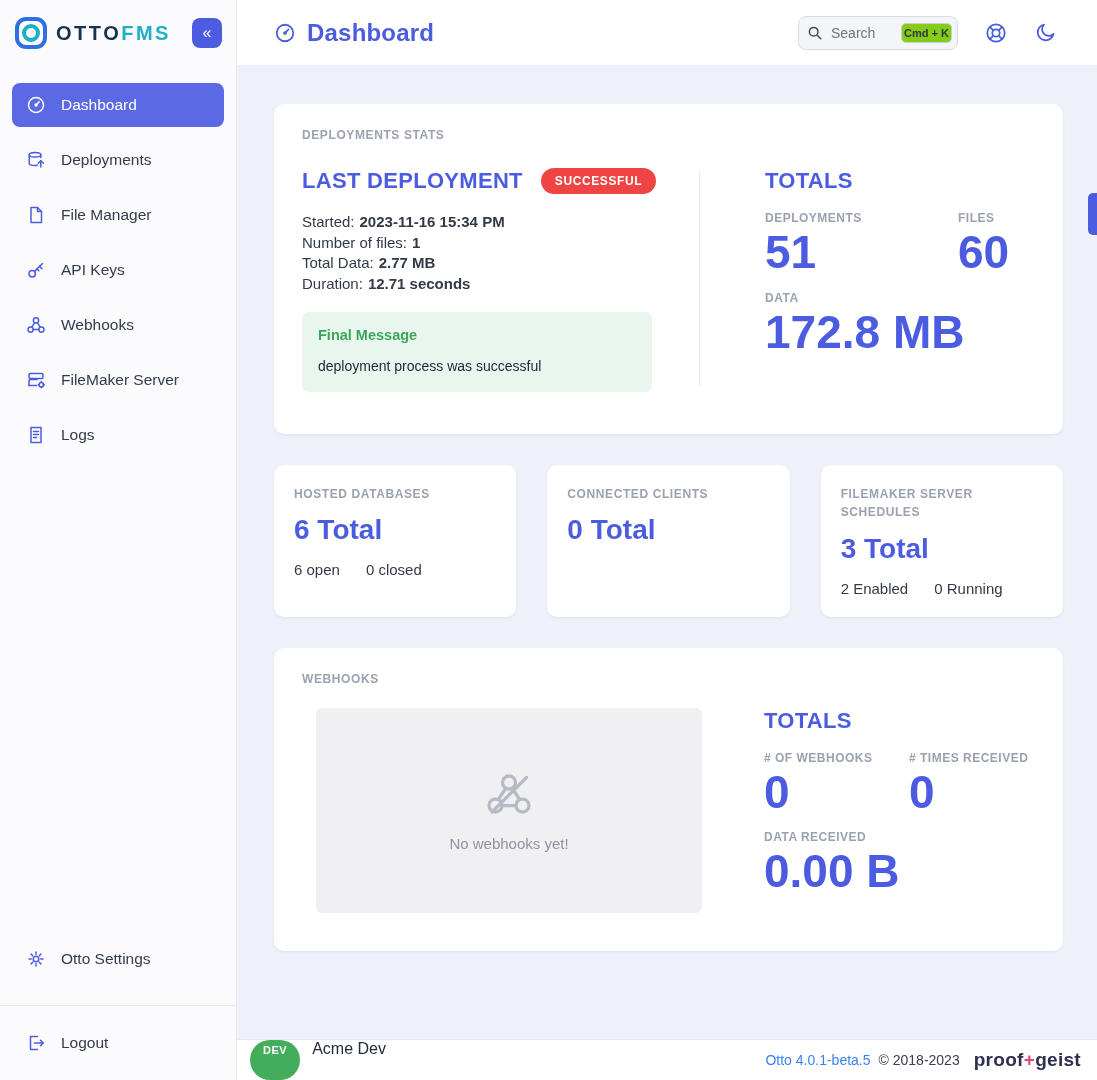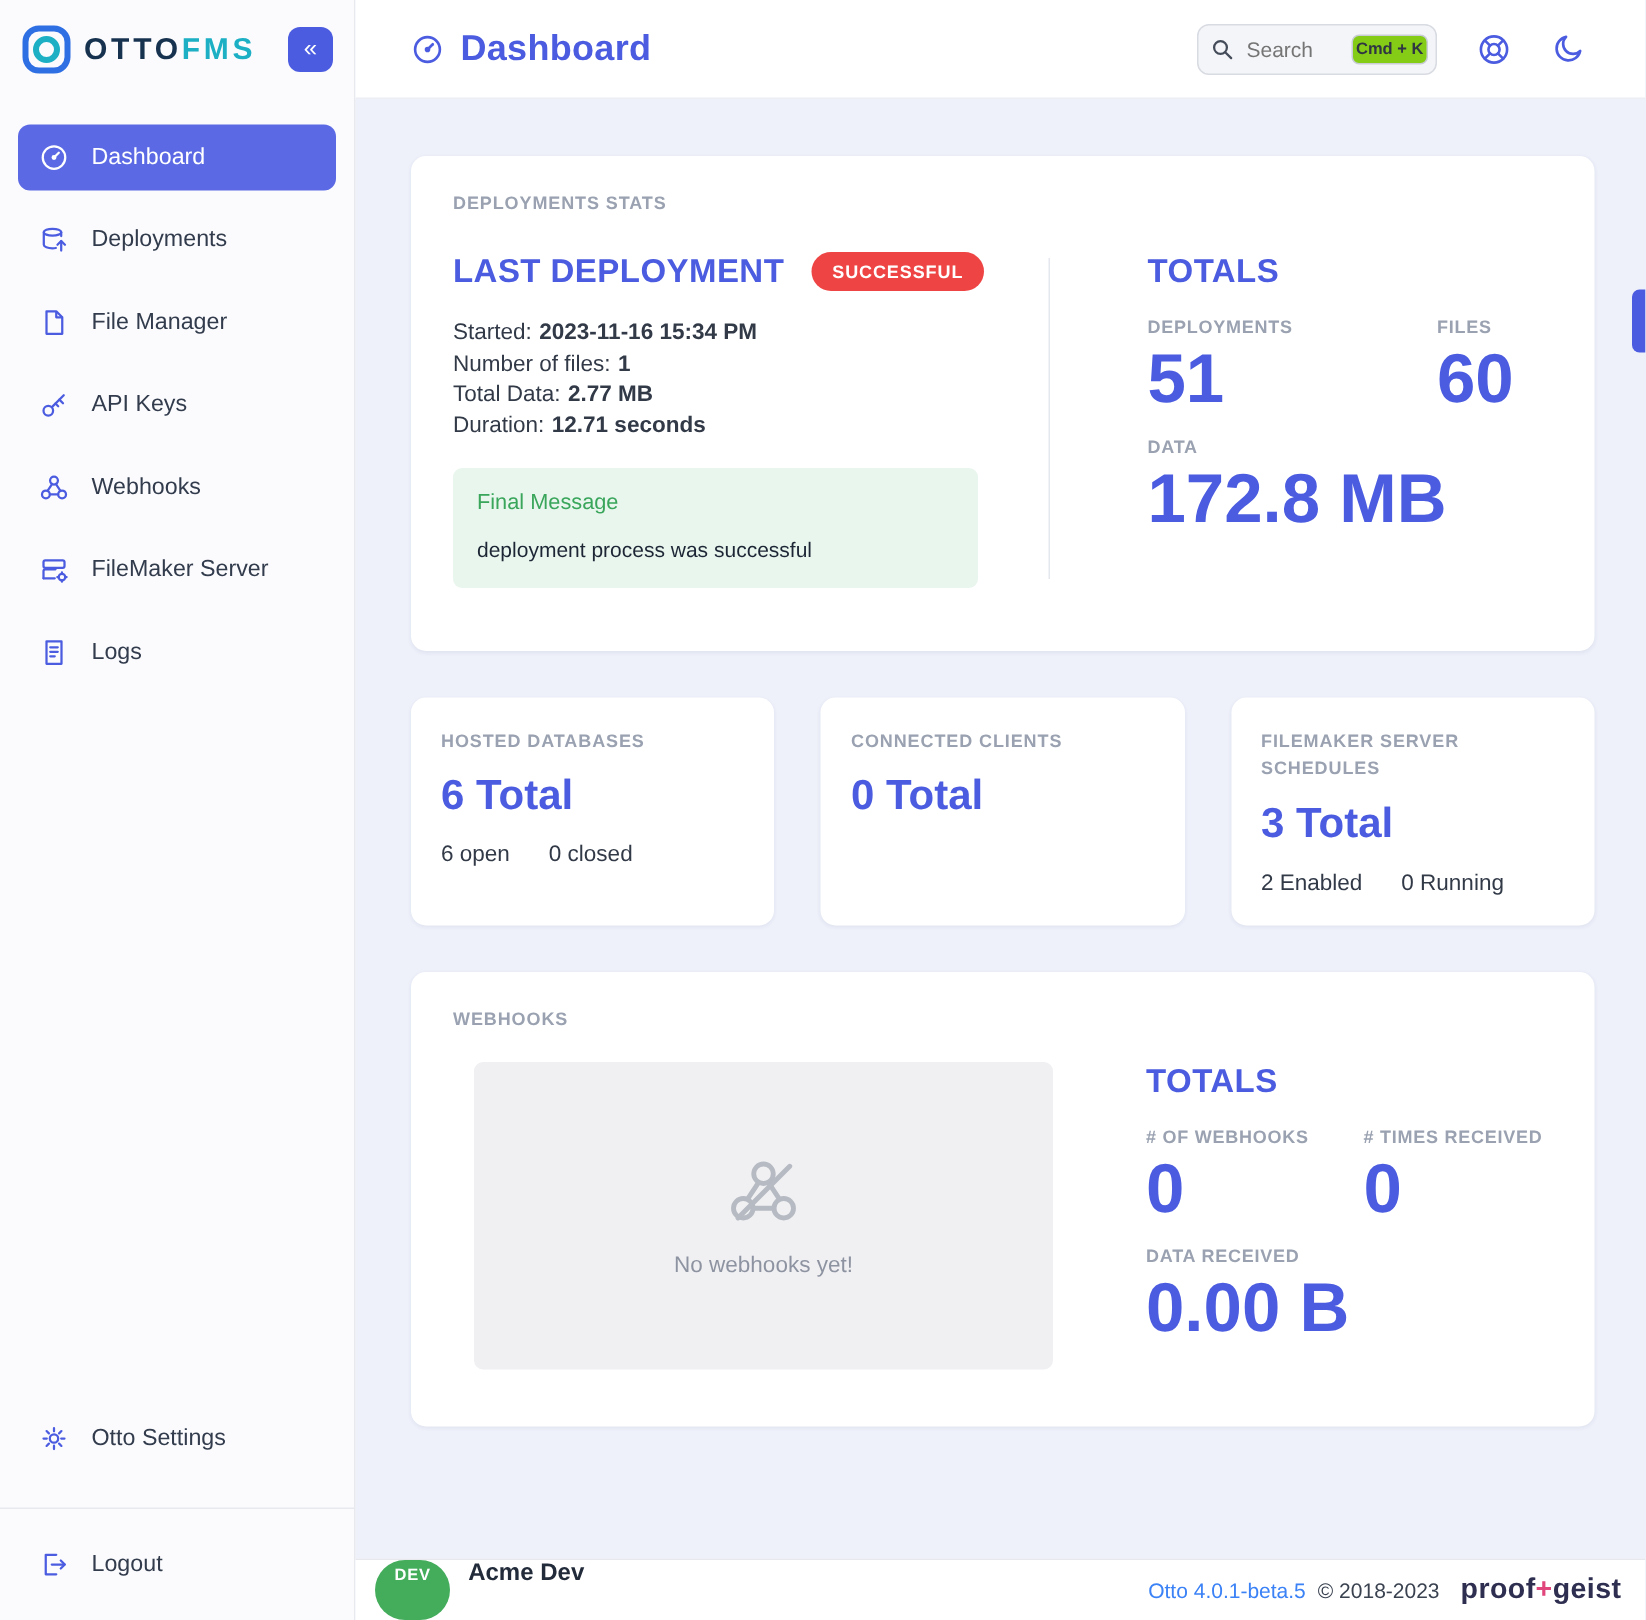--- a/index.html
+++ b/index.html
@@ -65,21 +65,21 @@
   
   .ds-card { padding: 24px 28px 42px; }
   .ds-body { display: flex; margin-top: 26px; }
   .ds-left { width: 397px; flex: none; }
   .ds-title-row { display: flex; align-items: center; gap: 18px; }
   .ds-title, .totals-title { font-size: 22px; font-weight: bold; color: #4b5ce0; letter-spacing: .3px; }
   .badge { background: #ef4444; color: #fff; font-size: 12px; font-weight: bold; letter-spacing: .6px; padding: 6px 14px; border-radius: 999px; }
   .fields { margin-top: 18px; font-size: 15px; color: #323a48; line-height: 1.38; }
   .field-value { font-weight: bold; margin-left: 5px; }
   .final-box { margin-top: 17px; background: #e9f6ee; border-radius: 6px; padding: 15px 16px 18px; width: 350px; }
-  .final-title { color: #3aa65b; font-weight: normal; font-size: 14.5px; }
+  .final-title { color: #3aa65b; font-weight: bold; font-size: 14.5px; }
   .final-text { margin-top: 15px; font-size: 14px; color: #1d2635; }
   .v-divider { width: 1px; background: #e5e7ee; margin: 4px 0 6px; flex: none; }
   .ds-right { margin-left: 65px; }
   .stat-grid { display: grid; grid-template-columns: 193px auto; margin-top: 17px; row-gap: 12px; }
   .stat-label { font-size: 12px; font-weight: bold; color: #9aa2b1; letter-spacing: .5px; }
   .stat-value { font-size: 46px; font-weight: bold; color: #4b5ce0; line-height: 1.12; margin-top: 2px; }
   .stat.full { grid-column: 1 / -1; }
 
   
   .cards-row { display: flex; gap: 31px; margin-top: 31px; }
@@ -96,21 +96,21 @@
     display: flex; flex-direction: column; align-items: center; justify-content: center; gap: 16px; flex: none;
   }
   .wh-empty-icon { color: #b6bac2; }
   .wh-empty-text { color: #8d93a0; font-size: 15px; }
   .wh-right { margin-left: 62px; }
   .wh-grid { grid-template-columns: 145px auto; }
 
   
   .footer { height: 41px; background: #fff; border-top: 1px solid #e6e8ee; display: flex; padding: 0 16px 0 13px; gap: 12px; }
   .env-pill { background: #43ad5c; color: #fff; font-size: 11px; font-weight: bold; letter-spacing: .5px; padding: 4px 13px; border-radius: 999px; }
-  .server-name { font-size: 16px; font-weight: bold; color: #222b3a; }
+  .server-name { font-size: 16px; font-weight: normal; color: #222b3a; }
   .footer-right { margin-left: auto; display: flex; align-items: center; gap: 8px; font-size: 14px; }
   .version { color: #3b82f6; cursor: pointer; }
   .copyright { color: #3a4250; }
   .brand { font-size: 19px; font-weight: bold; color: #2e2e50; letter-spacing: .3px; margin-left: 6px; }
   .brand .plus { color: #e0457b; }
 
   .edge-tab { position: absolute; right: 0; top: 193px; width: 9px; height: 42px; background: #4b5ce0; border-radius: 5px 0 0 5px; cursor: pointer; }
 </style>
 </head>
 <body>

